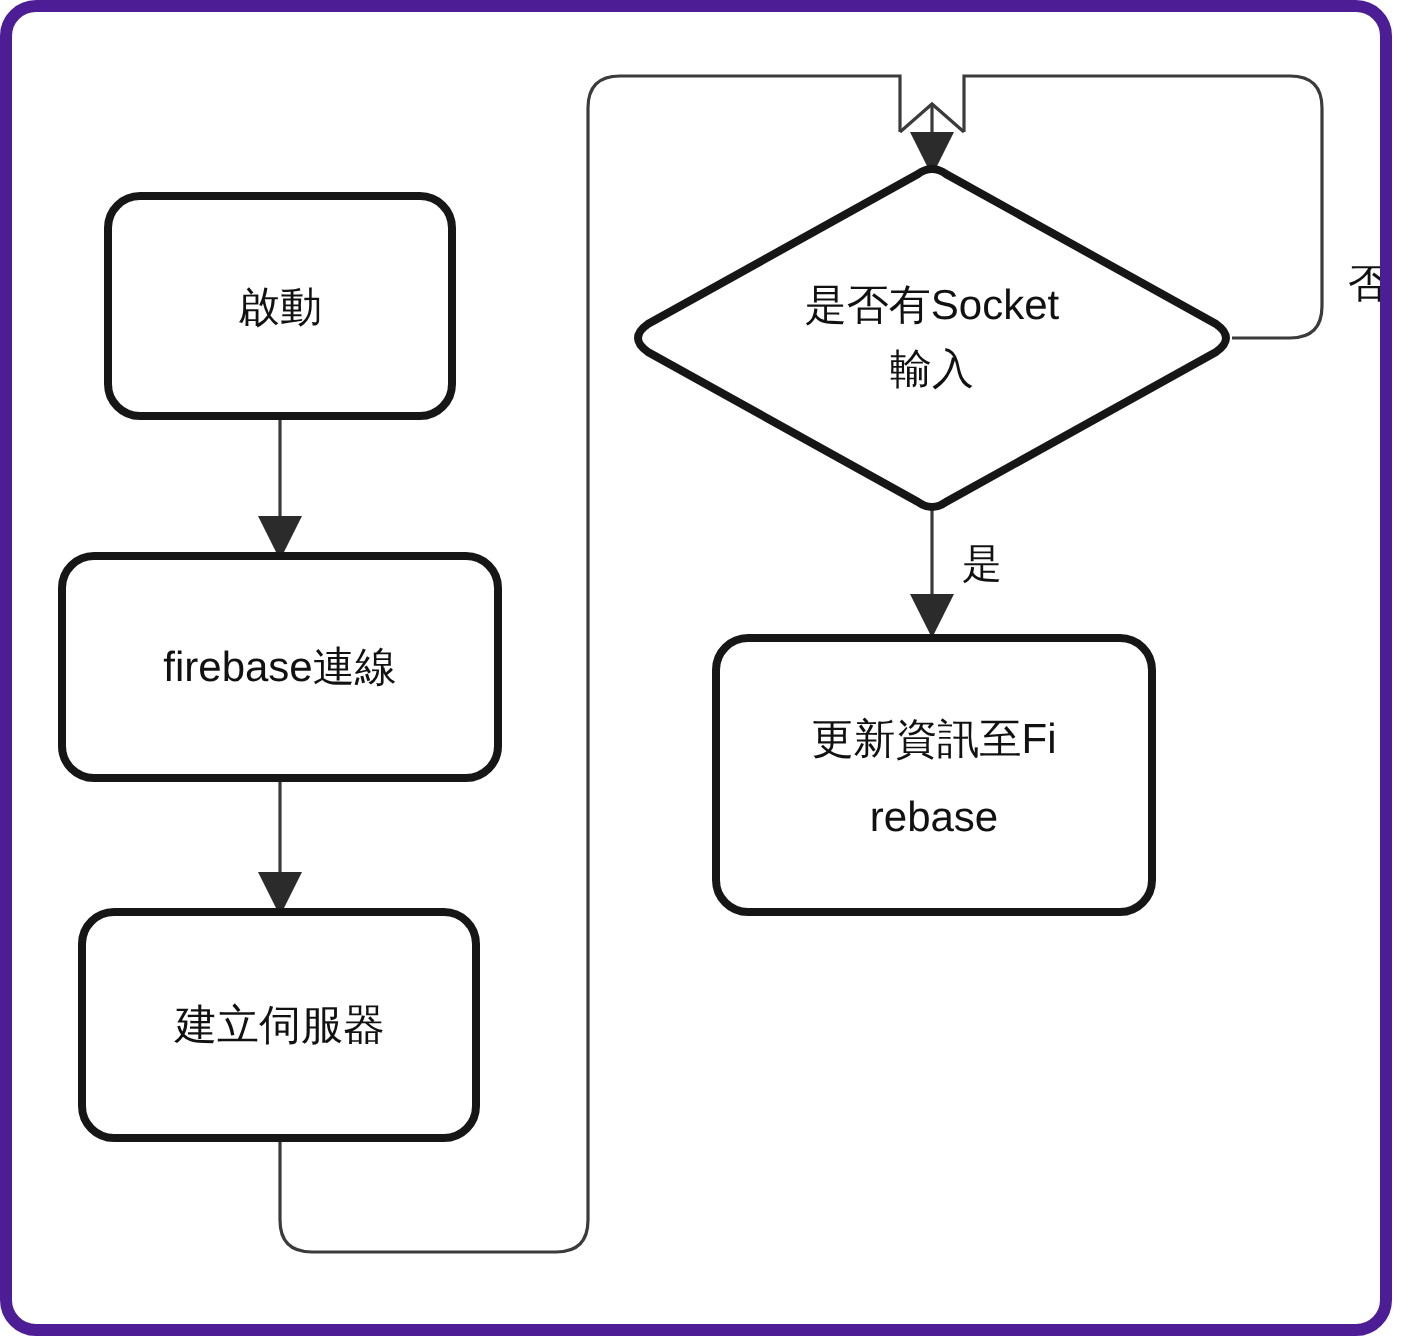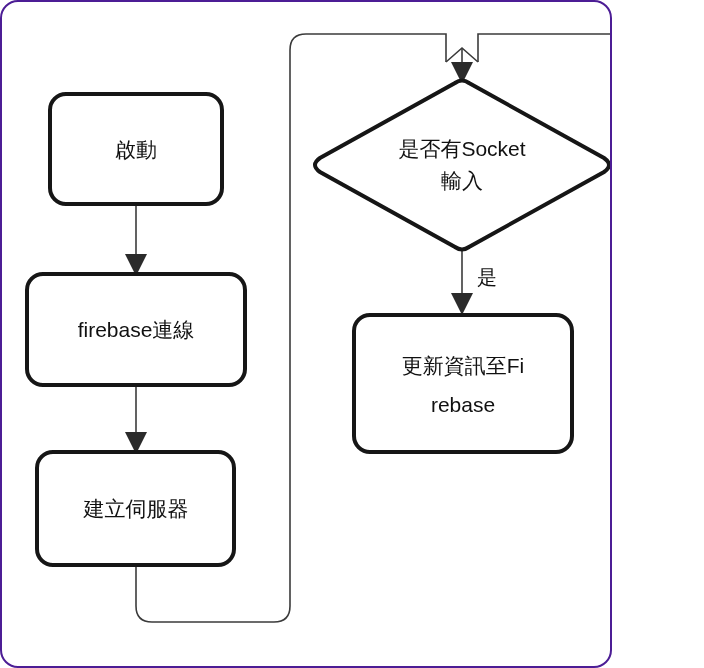--- a/index.html
+++ b/index.html
@@ -8,25 +8,25 @@
     background: #ffffff;
   }
   body {
     width: 704px;
     height: 668px;
     font-family: "Liberation Sans", "DejaVu Sans", sans-serif;
     overflow: hidden;
   }
   #canvas-frame {
     position: relative;
-    width: 612px;
+    width: 696px;
     height: 668px;
     box-sizing: border-box;
     background: #ffffff;
-    border: 2px solid #4c1d95;
+    border: 6px solid #4c1d95;
     border-radius: 18px;
     overflow: hidden;
   }
   #flow-svg {
     position: absolute;
     left: 0;
     top: 0;
     width: 704px;
     height: 668px;
   }

